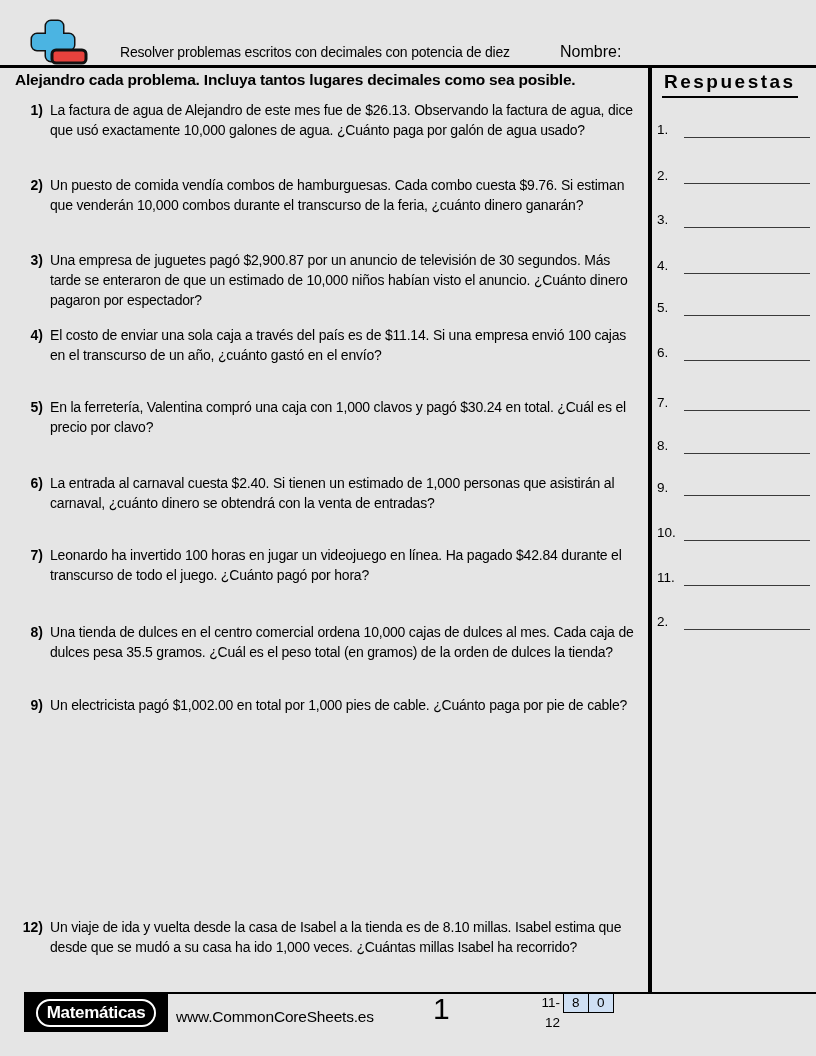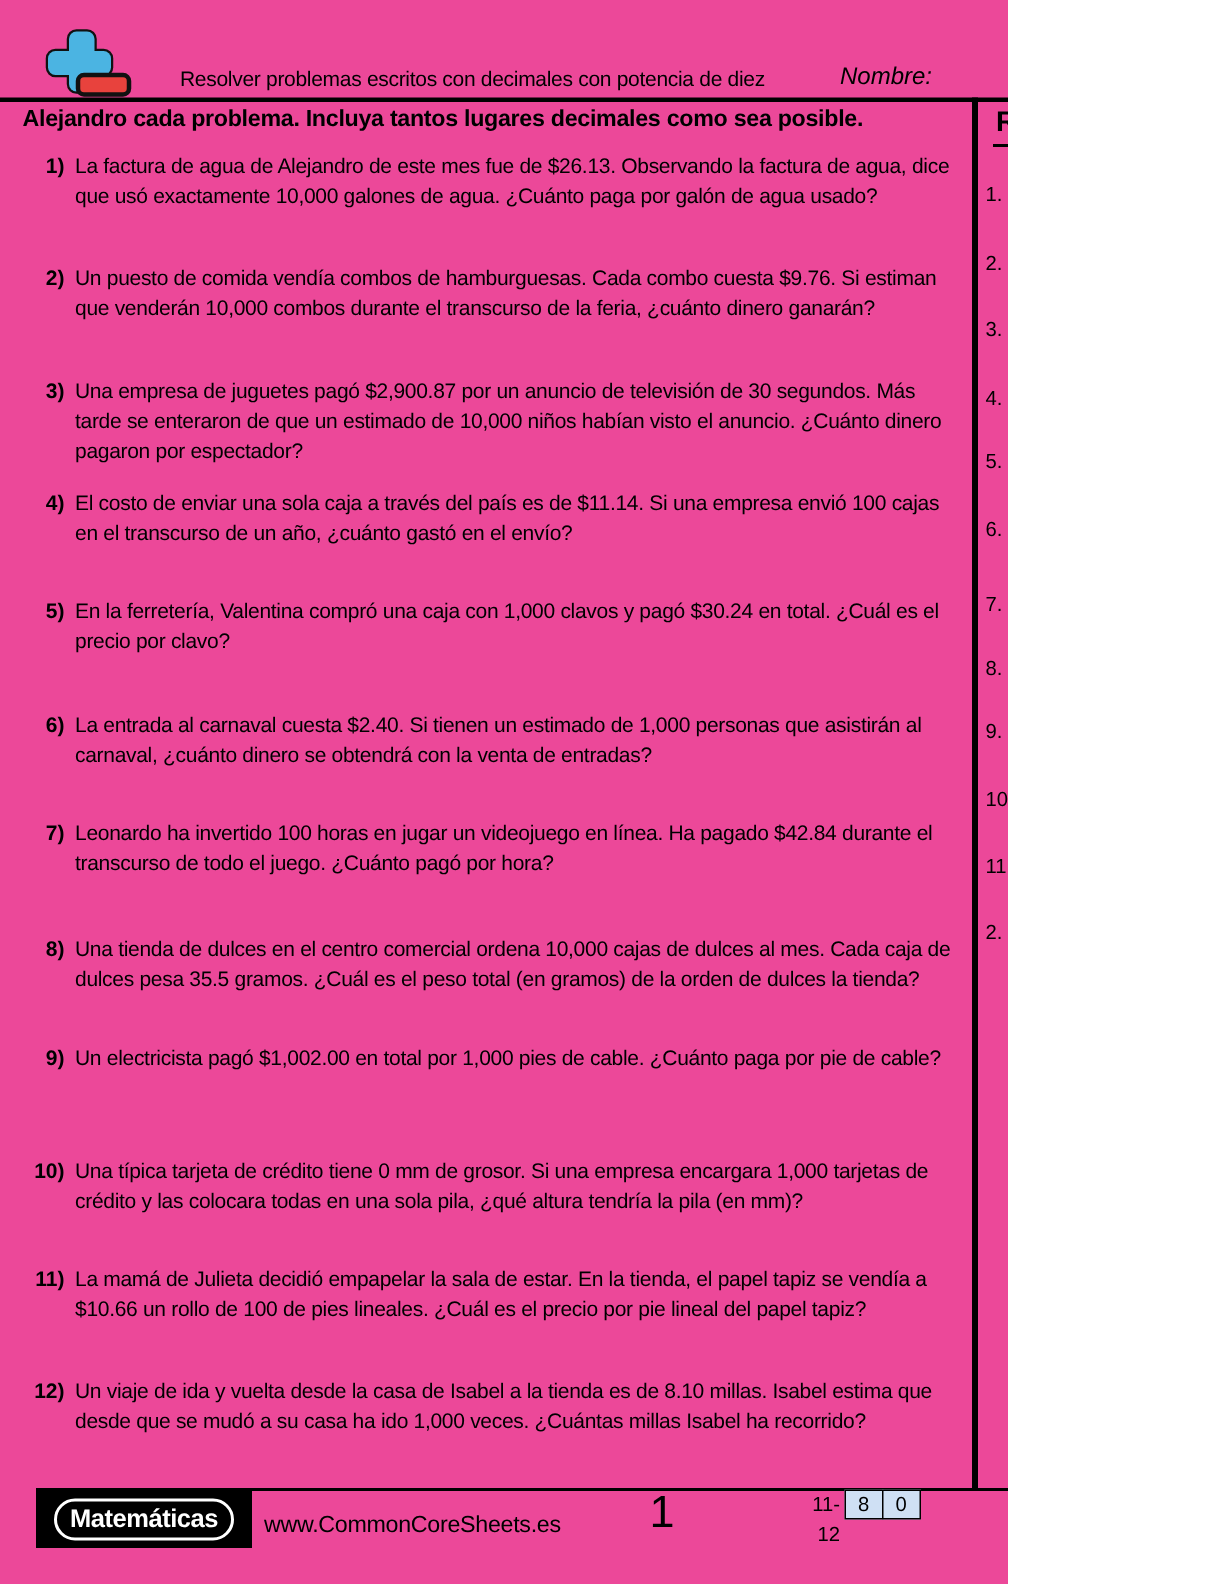--- a/index.html
+++ b/index.html
@@ -1,28 +1,28 @@
 <!DOCTYPE html>
 <html style="--hl: #cfe0f4;"><head>
 <meta charset="utf-8">
 <style>
   * { box-sizing: border-box; margin: 0; padding: 0; }
   html,body { background:#fff; }
   .page {
     position: relative;
-    width: 672px; height: 1056px;
-    background: #ec4899;
+    width: 816px; height: 1056px;
+    background: #e5e5e5;
     font-family: "Liberation Sans", sans-serif;
     color: #000;
     overflow: hidden;
   }
   
   .logo { position:absolute; left:22px; top:17px; }
   .title { position:absolute; left:120px; top:44px; font-size:14px; letter-spacing:-0.2px; white-space:nowrap; }
-  .nombre { position:absolute; left:560px; top:43px; font-size:16px;font-style:italic; }
+  .nombre { position:absolute; left:560px; top:43px; font-size:16px; }
   .rule-top { position:absolute; left:0; top:65px; width:816px; height:3px; background:#000; }
   
   .instructions { position:absolute; left:15px; top:71px; width:625px; font-size:15.5px; font-weight:bold; letter-spacing:-0.2px; }
   
   .vline { position:absolute; left:648px; top:65px; height:928px; width:2px;
            border-left:2px solid #000; border-right:2px solid #000; }
   .resp-title { position:absolute; left:662px; top:71px; font-size:19px; font-weight:bold;
                 letter-spacing:2.5px; border-bottom:2.5px solid #000; padding:0 2px 3px 2px; }
   .ans { position:absolute; left:657px; width:153px; height:22px; display:flex; align-items:flex-end; }
   .anum { font-size:13.5px; width:27px; flex:none; line-height:16px; }
@@ -151,28 +151,20 @@
     <span class="ptext">Leonardo ha invertido 100 horas en jugar un videojuego en línea. Ha pagado $42.84 durante el transcurso de todo el juego. ¿Cuánto pagó por hora?</span>
   </div>
   <div class="problem" style="top:622px">
     <span class="pnum">8)</span>
     <span class="ptext">Una tienda de dulces en el centro comercial ordena 10,000 cajas de dulces al mes. Cada caja de dulces pesa 35.5 gramos. ¿Cuál es el peso total (en gramos) de la orden de dulces la tienda?</span>
   </div>
   <div class="problem" style="top:695px">
     <span class="pnum">9)</span>
     <span class="ptext">Un electricista pagó $1,002.00 en total por 1,000 pies de cable. ¿Cuánto paga por pie de cable?</span>
   </div>
-  <div class="problem" style="top:770px">
-    <span class="pnum">10)</span>
-    <span class="ptext">Una típica tarjeta de crédito tiene 0 mm de grosor. Si una empresa encargara 1,000 tarjetas de crédito y las colocara todas en una sola pila, ¿qué altura tendría la pila (en mm)?</span>
-  </div>
-  <div class="problem" style="top:842px">
-    <span class="pnum">11)</span>
-    <span class="ptext">La mamá de Julieta decidió empapelar la sala de estar. En la tienda, el papel tapiz se vendía a $10.66 un rollo de 100 de pies lineales. ¿Cuál es el precio por pie lineal del papel tapiz?</span>
-  </div>
   <div class="problem" style="top:917px">
     <span class="pnum">12)</span>
     <span class="ptext">Un viaje de ida y vuelta desde la casa de Isabel a la tienda es de 8.10 millas. Isabel estima que desde que se mudó a su casa ha ido 1,000 veces. ¿Cuántas millas Isabel ha recorrido?</span>
   </div>
 
   <div class="foot-line"></div>
   <div class="brand">
     <span class="brand-inner">Matemáticas</span>
   </div>
   <div class="website">www.CommonCoreSheets.es</div>

